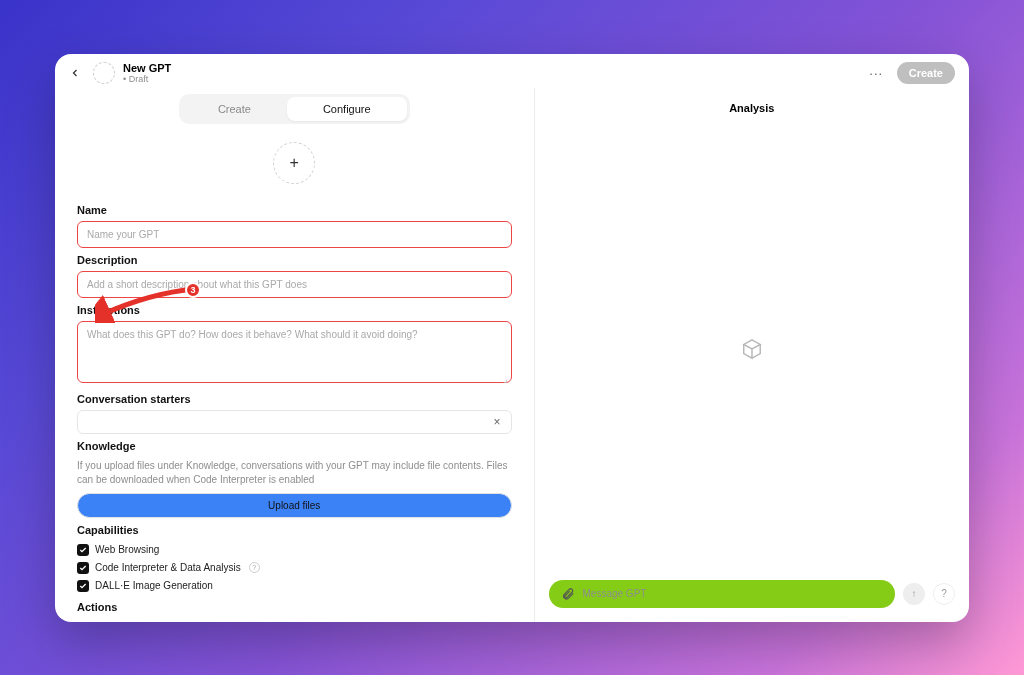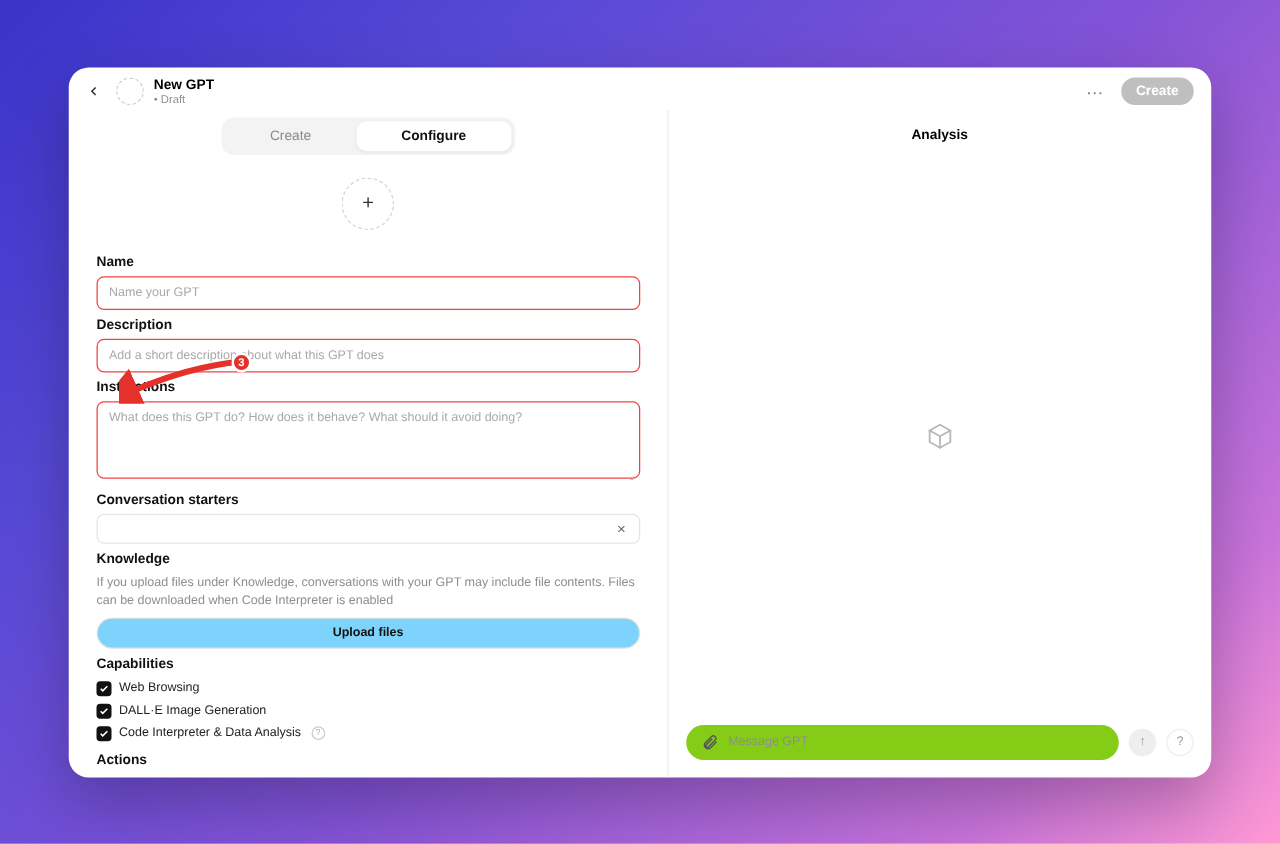--- a/index.html
+++ b/index.html
@@ -28,42 +28,42 @@
     padding:5px 12px;font-size:11px;font-weight:600;cursor:pointer;
   }
   .body{flex:1;display:flex;min-height:0;}
   .left{flex:1;display:flex;flex-direction:column;padding:0 22px 14px 22px;overflow-y:auto;border-right:1px solid #ececec;}
   .right{flex:1;display:flex;flex-direction:column;}
   .tabs-wrap{display:flex;justify-content:center;padding-top:6px;}
   .tabs{display:flex;background:#f3f3f3;border-radius:10px;padding:3px;}
   .tab{
     padding:6px 36px;font-size:11px;color:#8a8a8a;border-radius:8px;cursor:pointer;
   }
-  .tab.active{background:#fff;color:#111;font-weight:700;box-shadow:0 1px 2px rgba(0,0,0,.05);}
+  .tab.active{background:#fff;color:#111;font-weight:400;box-shadow:0 1px 2px rgba(0,0,0,.05);}
   .image-upload{margin:18px auto 14px auto;}
   .dashed-circle{
     width:42px;height:42px;border:1px dashed #d0d0d0;border-radius:50%;
     display:flex;align-items:center;justify-content:center;cursor:pointer;font-size:16px;font-weight:400;color:#333;
   }
   .section-label{font-size:11px;font-weight:700;margin-top:6px;margin-bottom:5px;color:#111;}
   .text-input{
     width:100%;border:1px solid #ef4444;border-radius:6px;padding:7px 9px;
     font-size:10px;color:#333;outline:none;
   }
   .text-input::placeholder{color:#a9a9a9;}
   textarea.text-input{resize:none;height:62px;position:relative;}
   .textarea-wrap{position:relative;}
   .resize-handle{position:absolute;right:4px;bottom:3px;color:#bbb;font-size:9px;pointer-events:none;}
   .hint-text{font-size:10px;color:#8e8e8e;line-height:1.4;margin-top:2px;}
   .starter-row{display:flex;align-items:center;border:1px solid #e5e5e5;border-radius:6px;padding:4px 6px 4px 9px;}
   .starter-input{flex:1;border:none;outline:none;font-size:10px;}
   .starter-x{color:#666;cursor:pointer;font-size:12px;padding:0 4px;}
   .pill-btn{
-    display:inline-block;border:1px solid #e3e3e3;background:#7dd3fc;border-radius:16px;
-    padding:6px 12px;font-size:10px;font-weight:700;cursor:pointer;color:#111;margin-top:6px;
+    display:inline-block;border:1px solid #e3e3e3;background:#3b82f6;border-radius:16px;
+    padding:6px 12px;font-size:10px;font-weight:400;cursor:pointer;color:#111;margin-top:6px;
   }
   .check-row{display:flex;align-items:flex-start;gap:6px;font-size:10px;color:#222;margin:3px 0;}
   .chk{
     width:12px;height:12px;border-radius:3px;background:#111;display:flex;align-items:center;justify-content:center;flex-shrink:0;
   }
   .chk svg{width:8px;height:8px;}
   .info-dot{width:11px;height:11px;border:1px solid #ccc;border-radius:50%;display:inline-flex;align-items:center;justify-content:center;font-size:7px;color:#aaa;margin-left:2px;}
   .gap-lg{height:14px;}
 
   
@@ -162,30 +162,30 @@
             </svg>
           </span>
         <span>Web Browsing</span>
       </div>
       <div class="check-row">
         <span class="chk">
             <svg viewBox="0 0 24 24" fill="none" stroke="#fff" stroke-width="4">
               <polyline points="20 6 9 17 4 12"></polyline>
             </svg>
           </span>
-        <span>DALL·E Image Generation</span>
+        <span>Code Interpreter &amp; Data Analysis</span>
+        <span class="info-dot">?</span>
       </div>
       <div class="check-row">
         <span class="chk">
             <svg viewBox="0 0 24 24" fill="none" stroke="#fff" stroke-width="4">
               <polyline points="20 6 9 17 4 12"></polyline>
             </svg>
           </span>
-        <span>Code Interpreter &amp; Data Analysis</span>
-        <span class="info-dot">?</span>
+        <span>DALL·E Image Generation</span>
       </div>
 
       <div class="gap-lg"></div>
       <div class="section-label">Actions</div>
 
       <svg class="annotation" style="left:40px;top:195px;" width="110" height="40" viewBox="0 0 110 40">
         <defs>
           <marker id="ah" markerWidth="7" markerHeight="7" refX="2" refY="3.5" orient="auto">
             <polygon points="0 0, 7 3.5, 0 7" fill="#e4322b"></polygon>
           </marker>

